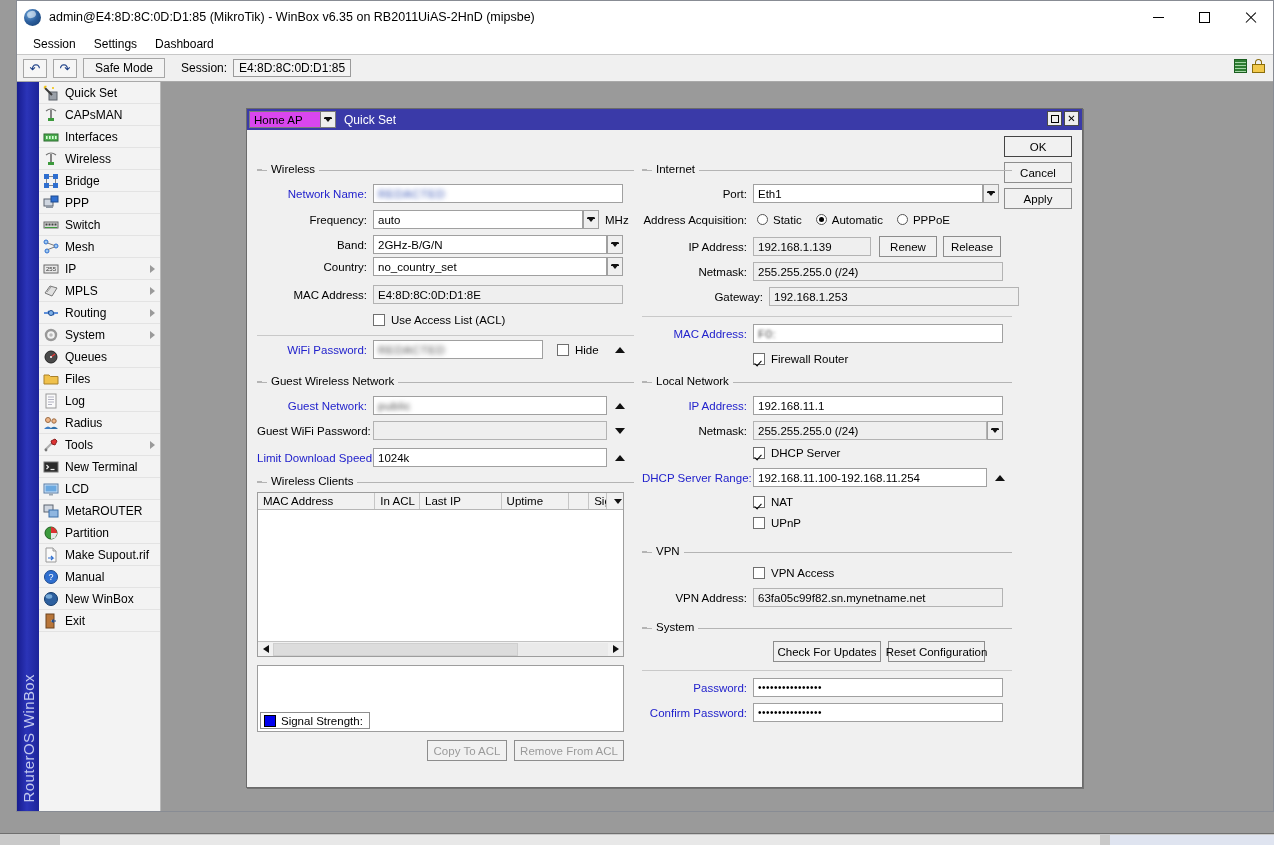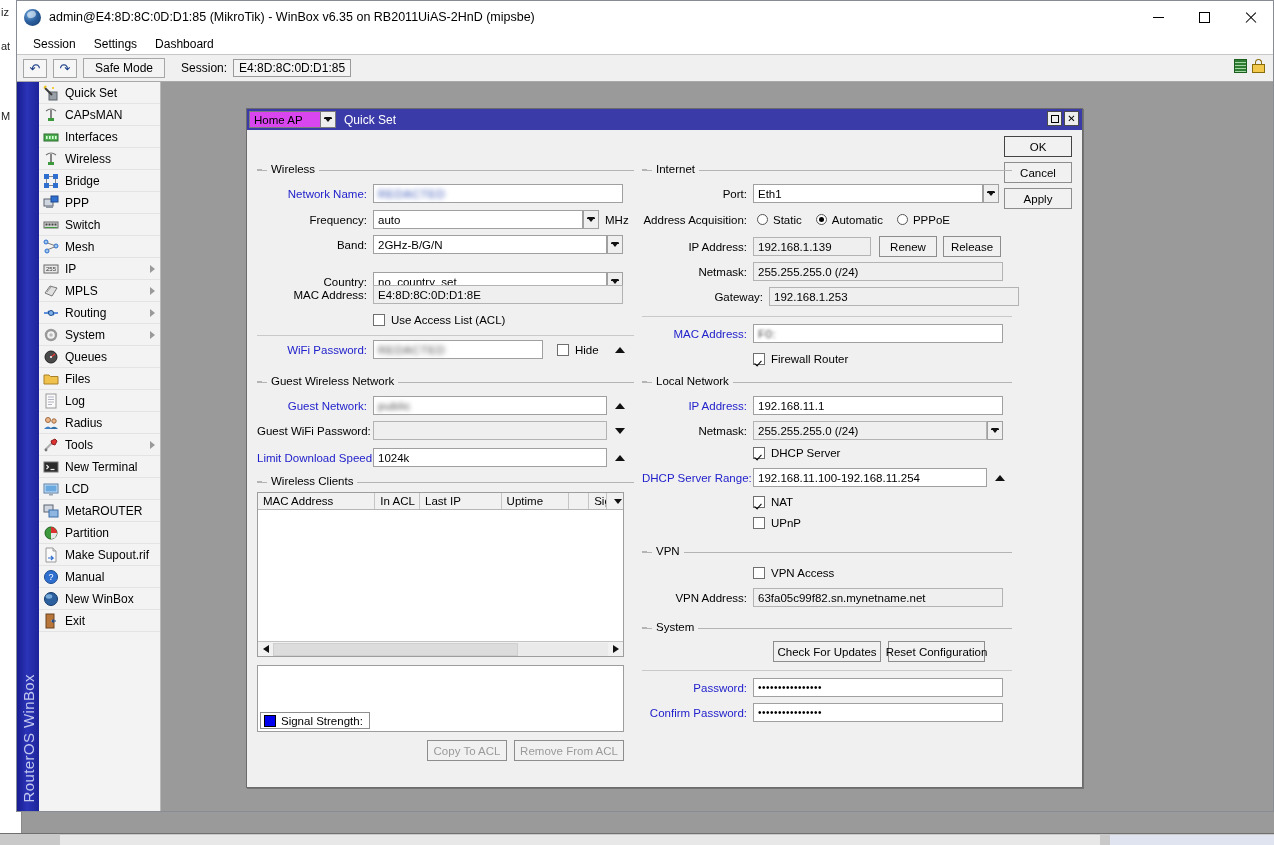--- a/index.html
+++ b/index.html
@@ -283,25 +283,20 @@
   .legend-swatch { width: 12px; height: 12px; background: #0000ee; border: 1px solid #000; flex:0 0 12px; }
   .legend-text { font-size: 11.5px; color: #000; white-space: nowrap; }
 
   .hr-soft { position: absolute; height: 1px; background: #c9c9c9; }
 </style>
 </head>
 <body>
 
 <div id="desktop">
 
-  <div class="bg-window-left">
-    <div class="bg-frag" style="top:6px;">iz</div>
-    <div class="bg-frag" style="top:40px;">at</div>
-    <div class="bg-frag" style="top:110px;">M</div>
-  </div>
 
   <div class="bg-bottom-strip">
     <div class="seg1"></div>
     <div class="seg2"></div>
   </div>
 
   <div id="winbox">
 
     <div class="titlebar">
       <div class="tb-icon"></div>
@@ -609,21 +604,21 @@
             </div>
 
             <div class="row" style="left:10px; top:105px;">
               <div class="lbl" style="width:110px;">Band:</div>
               <div class="fld" style="width:234px; margin-left:6px;">2GHz-B/G/N</div>
               <div class="combo-arrow">
                   <span class="tri-dn"></span>
                 </div>
             </div>
 
-            <div class="row" style="left:10px; top:142px;">
+            <div class="row" style="left:10px; top:127px;">
               <div class="lbl" style="width:110px;">Country:</div>
               <div class="fld" style="width:234px; margin-left:6px;">no_country_set</div>
               <div class="combo-arrow">
                   <span class="tri-dn"></span>
                 </div>
             </div>
 
             <div class="row" style="left:10px; top:155px;">
               <div class="lbl" style="width:110px;">MAC Address:</div>
               <div class="fld ro" style="width:250px; margin-left:6px;">E4:8D:8C:0D:D1:8E</div>

